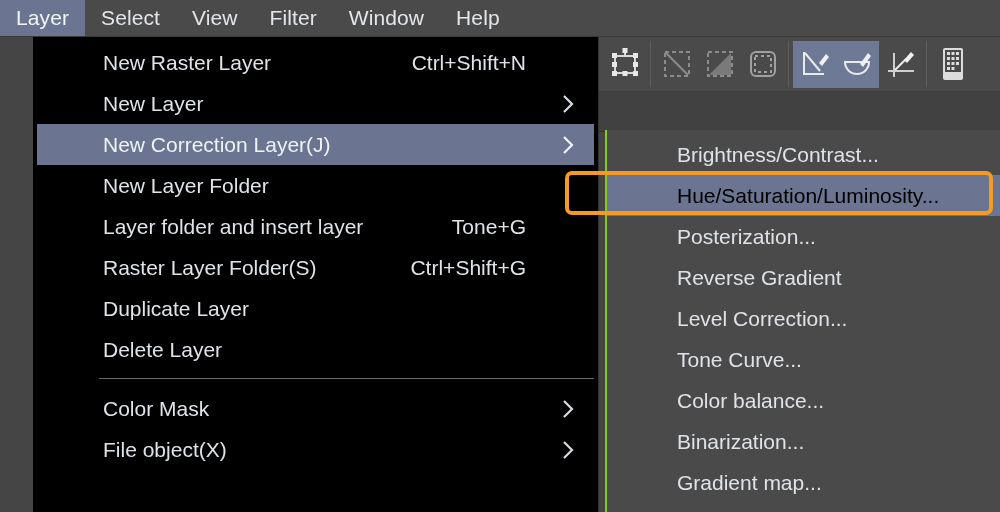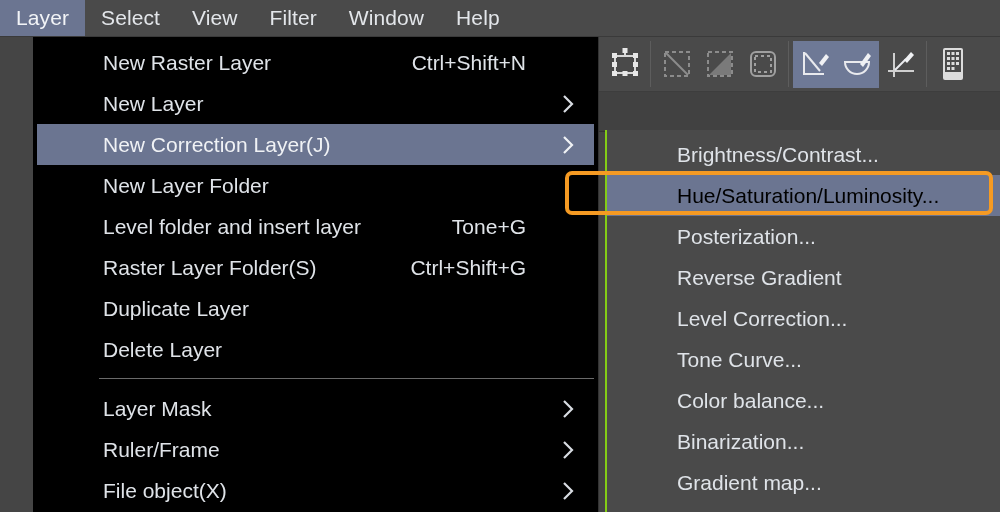--- a/index.html
+++ b/index.html
@@ -293,56 +293,48 @@
             <path d="M4 3 L12 11 L4 19" fill="none" stroke="#f0f2f5" stroke-width="2.2"></path>
           </svg>
       </span>
     </div>
 
     <div class="menu-row">
       <span class="menu-label">New Layer Folder</span>
     </div>
 
     <div class="menu-row">
-      <span class="menu-label">Level folder and insert layer</span>
+      <span class="menu-label">Layer folder and insert layer</span>
       <span class="menu-accel">Tone+G</span>
     </div>
 
     <div class="menu-row">
       <span class="menu-label">Raster Layer Folder(S)</span>
       <span class="menu-accel">Ctrl+Shift+G</span>
     </div>
 
     <div class="menu-row">
       <span class="menu-label">Duplicate Layer</span>
     </div>
 
     <div class="menu-row">
       <span class="menu-label">Delete Layer</span>
     </div>
 
     <div class="menu-sep"></div>
 
     <div class="menu-row">
-      <span class="menu-label">Layer Mask</span>
+      <span class="menu-label">Color Mask</span>
       <span class="menu-arrow">
         <svg width="16" height="22" viewBox="0 0 16 22">
             <path d="M4 3 L12 11 L4 19" fill="none" stroke="#d8dce2" stroke-width="2.2"></path>
           </svg>
       </span>
     </div>
 
-    <div class="menu-row">
-      <span class="menu-label">Ruler/Frame</span>
-      <span class="menu-arrow">
-        <svg width="16" height="22" viewBox="0 0 16 22">
-            <path d="M4 3 L12 11 L4 19" fill="none" stroke="#d8dce2" stroke-width="2.2"></path>
-          </svg>
-      </span>
-    </div>
 
     <div class="menu-row">
       <span class="menu-label">File object(X)</span>
       <span class="menu-arrow">
         <svg width="16" height="22" viewBox="0 0 16 22">
             <path d="M4 3 L12 11 L4 19" fill="none" stroke="#d8dce2" stroke-width="2.2"></path>
           </svg>
       </span>
     </div>
 

